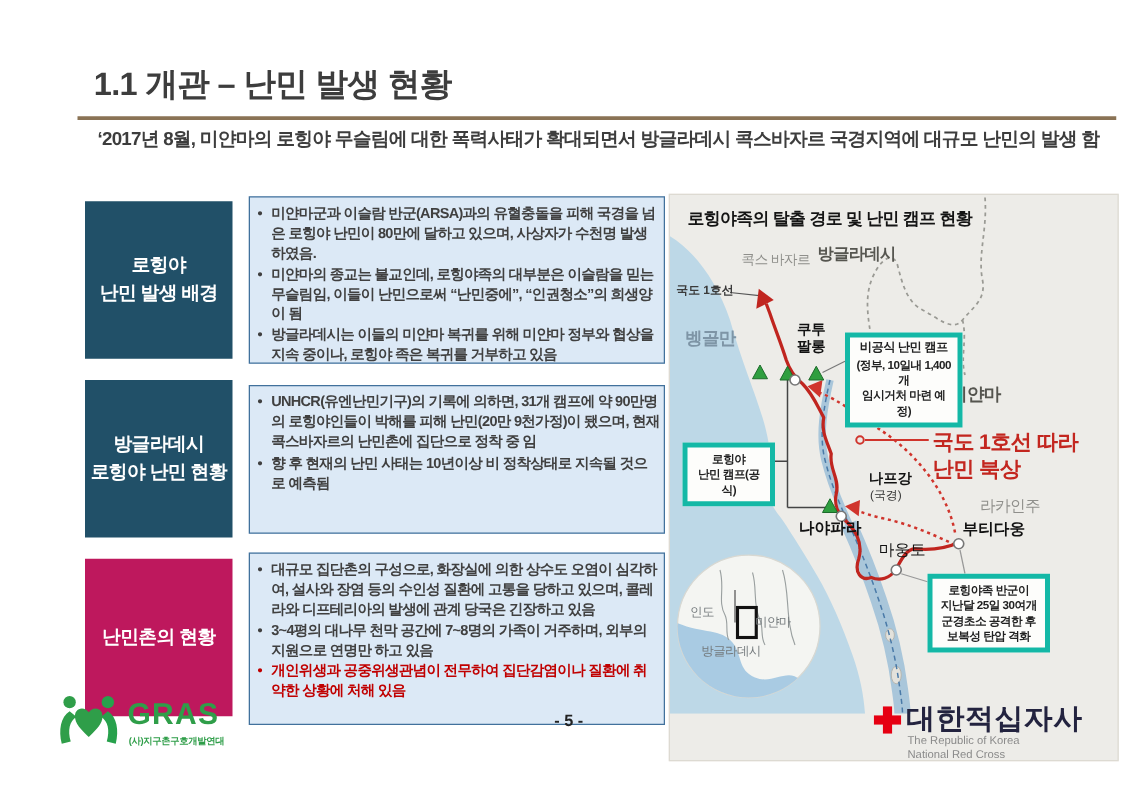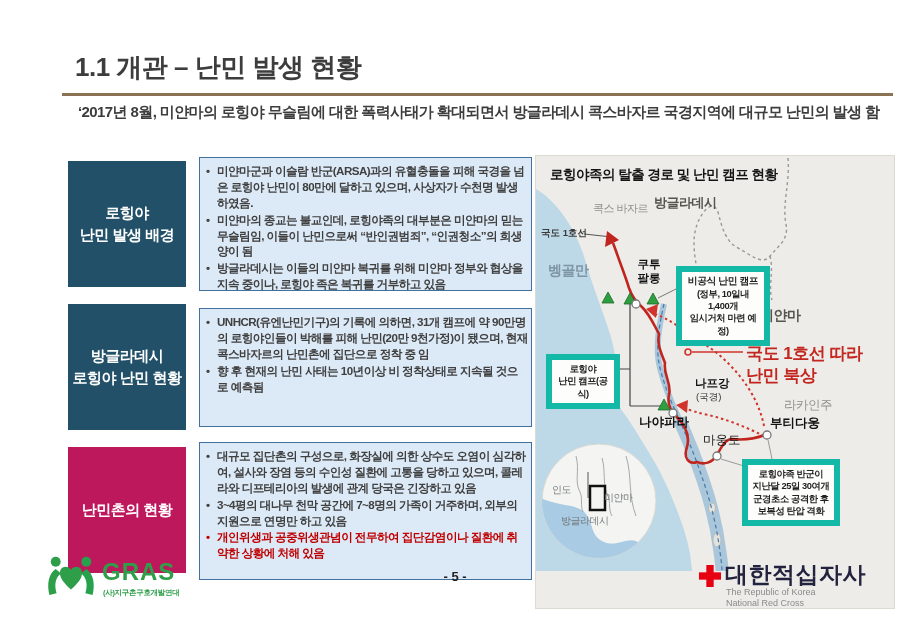--- a/index.html
+++ b/index.html
@@ -43,21 +43,21 @@
   #m-bengal{left:12px;top:106px;font-size:14px;font-weight:700;color:#7e95a6;letter-spacing:-0.5px;}
   #m-kutu{left:92px;top:101px;width:42px;text-align:center;font-size:11.5px;font-weight:800;color:#111;line-height:1.25;}
   #m-myanmar{left:224px;top:151px;font-size:14px;font-weight:700;color:#55554f;letter-spacing:-0.5px;}
   #m-north{left:210px;top:187px;font-size:17px;font-weight:800;color:#c3261f;line-height:1.3;letter-spacing:-0.5px;}
   #m-naf{left:159px;top:221px;font-size:11.5px;font-weight:700;color:#111;}
   #m-nafb{left:160px;top:235px;font-size:9.5px;color:#333;}
   #m-rakhine{left:248px;top:242px;font-size:12.5px;color:#8f8f8b;letter-spacing:-0.5px;}
   #m-naya{left:103px;top:259px;font-size:12.5px;font-weight:800;color:#111;}
   #m-maung{left:167px;top:277px;font-size:12.5px;font-weight:400;color:#111;}
   #m-buthi{left:234px;top:260px;font-size:12.5px;font-weight:800;color:#111;}
-  .callout{position:absolute;background:#fdfdfb;border:6px solid #14b8a6;color:#222;
+  .callout{position:absolute;background:#fdfdfb;border:4px solid #14b8a6;color:#222;
            font-size:9.3px;font-weight:600;line-height:1.32;padding:3px 4px;letter-spacing:-0.4px;}
   #m-unofficial{left:140px;top:110px;width:94px;text-align:center;}
   #m-unofficial .c-title{font-weight:800;font-size:9.8px;}
   #m-official{left:10px;top:198px;width:74px;text-align:center;}
   #m-rebel{left:206px;top:303px;width:98px;text-align:center;}
   .inset-label{position:absolute;font-size:10px;color:#73797c;letter-spacing:-0.5px;}
   #i-india{left:16px;top:327px;}
   #i-myanmar{left:68px;top:335px;}
   #i-bang{left:25px;top:358px;}
 
@@ -78,21 +78,21 @@
 
   <div id="title">1.1 개관 – 난민 발생 현황</div>
   <div id="title-rule"></div>
   <div id="subtitle">‘2017년 8월, 미얀마의 로힝야 무슬림에 대한 폭력사태가 확대되면서 방글라데시 콕스바자르 국경지역에 대규모 난민의 발생 함</div>
 
   <div id="label1" class="label-box blue pre">로힝야
 난민 발생 배경</div>
   <div id="box1" class="text-box">
     <ul>
       <li>미얀마군과 이슬람 반군(ARSA)과의 유혈충돌을 피해 국경을 넘은 로힝야 난민이 80만에 달하고 있으며, 사상자가 수천명 발생하였음.</li>
-      <li>미얀마의 종교는 불교인데, 로힝야족의 대부분은 미얀마의 믿는 무슬림임, 이들이 난민으로써 “반인권범죄”, “인권청소”의 희생양이 됨</li>
+      <li>미얀마의 종교는 불교인데, 로힝야족의 대부분은 이슬람을 믿는 무슬림임, 이들이 난민으로써 “난민중에”, “인권청소”의 희생양이 됨</li>
       <li>방글라데시는 이들의 미얀마 복귀를 위해 미얀마 정부와 협상을 지속 중이나, 로힝야 족은 복귀를 거부하고 있음</li>
     </ul>
   </div>
 
   <div id="label2" class="label-box blue pre">방글라데시
 로힝야 난민 현황</div>
   <div id="box2" class="text-box">
     <ul>
       <li>UNHCR(유엔난민기구)의 기록에 의하면, 31개 캠프에 약 90만명의 로힝야인들이 박해를 피해 난민(20만 9천가정)이 됐으며, 현재 콕스바자르의 난민촌에 집단으로 정착 중 임</li>
       <li>향 후 현재의 난민 사태는 10년이상 비 정착상태로 지속될 것으로 예측됨</li>

